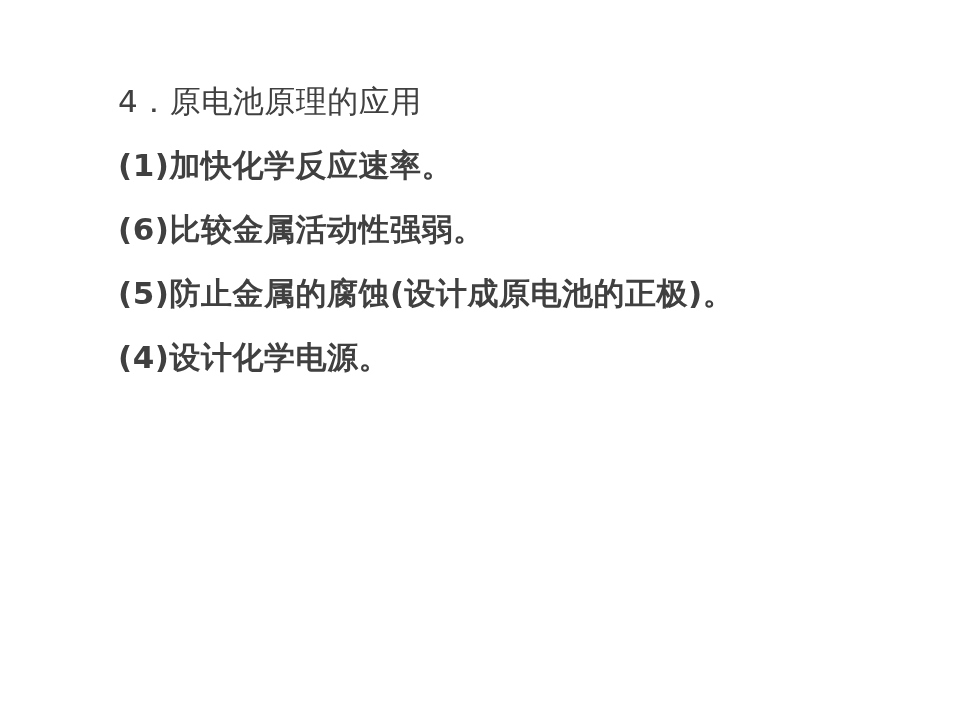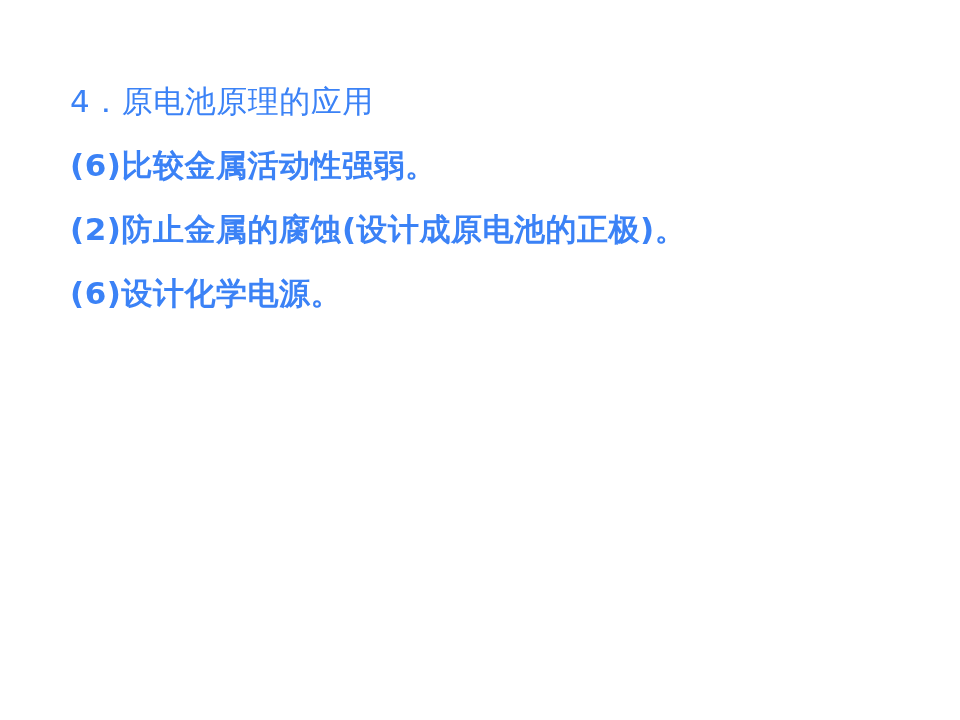--- a/index.html
+++ b/index.html
@@ -19,23 +19,24 @@
     height: 720px;
     background: #ffffff;
   }
   .content {
     position: absolute;
     left: 70px;
     top: 86px;
     right: 40px;
   }
   .line {
-    color: #3b82f6;
+    color: #404040;
     line-height: 1.0;
     white-space: pre;
+    margin-left: 48px;
   }
   .line-heading {
     font-size: 31px;
     font-weight: normal;
     margin-bottom: 33px;
     letter-spacing: 0.5px;
   }
   .line-item {
     font-size: 31px;
     font-weight: bold;
@@ -45,17 +46,18 @@
   .line-item:last-child {
     margin-bottom: 0;
   }
 </style>
 </head>
 <body>
 
 <div class="slide">
   <div class="content">
     <div class="line line-heading">4．原电池原理的应用</div>
+    <div class="line line-item">(1)加快化学反应速率。</div>
     <div class="line line-item">(6)比较金属活动性强弱。</div>
-    <div class="line line-item">(2)防止金属的腐蚀(设计成原电池的正极)。</div>
-    <div class="line line-item">(6)设计化学电源。</div>
+    <div class="line line-item">(5)防止金属的腐蚀(设计成原电池的正极)。</div>
+    <div class="line line-item">(4)设计化学电源。</div>
   </div>
 </div>
 
 </body></html>

